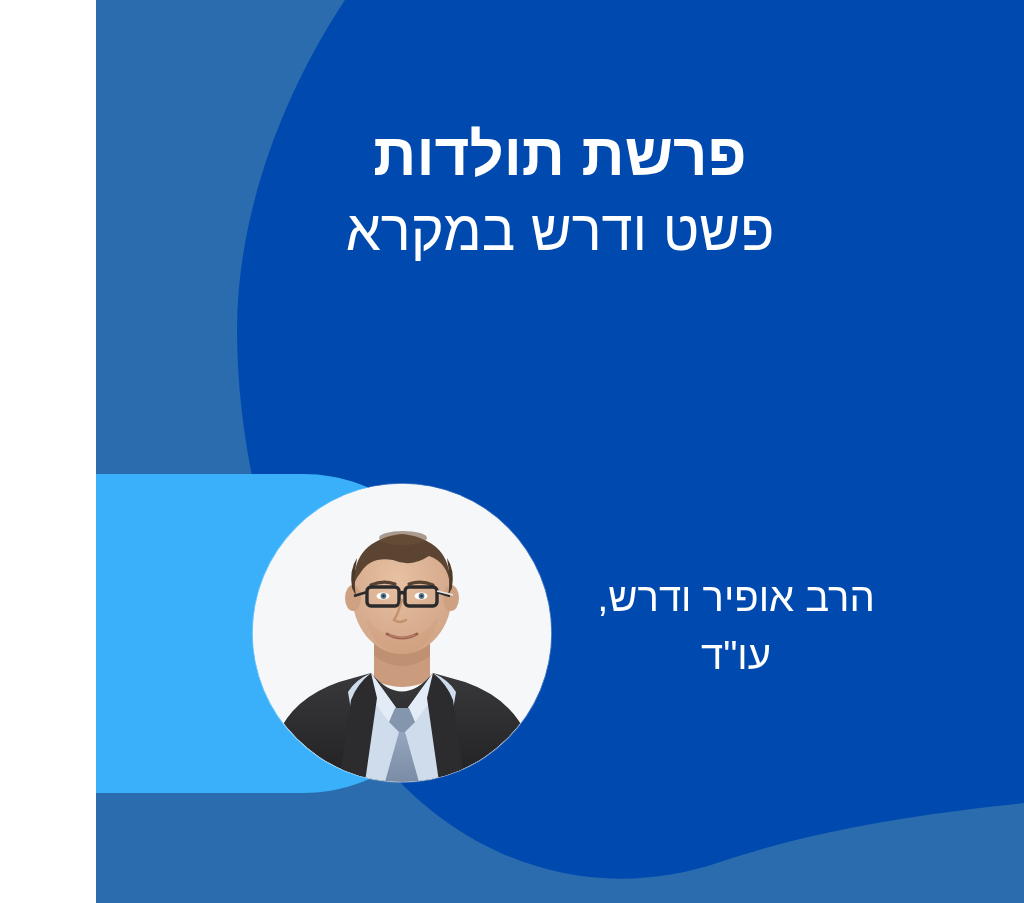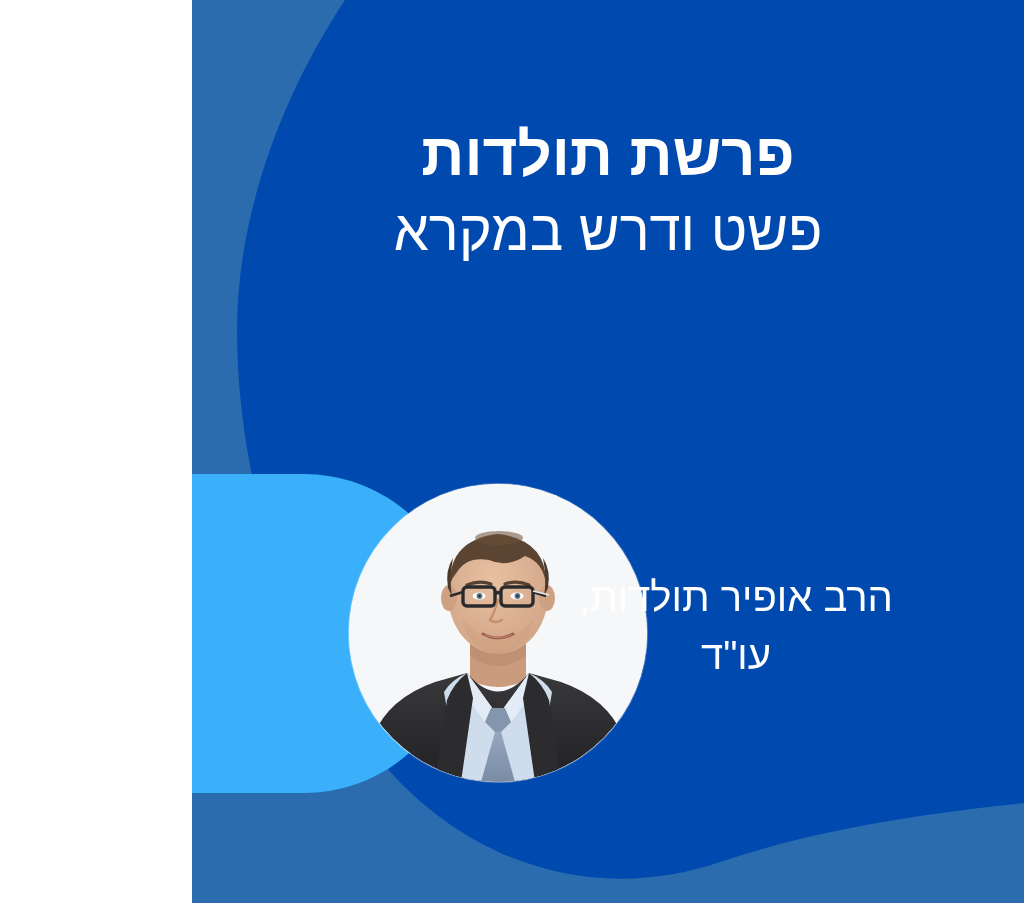--- a/index.html
+++ b/index.html
@@ -1,19 +1,19 @@
 <!DOCTYPE html>
 <html lang="he" dir="rtl"><head>
 <meta charset="utf-8">
 <title>parashat-toldot-slide</title>
 <style>
   html,body{margin:0;padding:0;background:#ffffff;}
   #slide{
     position:relative;
-    width:832px;
+    width:928px;
     height:903px;
     overflow:hidden;
     background:#0f172a;
     font-family:"Liberation Sans","DejaVu Sans",sans-serif;
   }
   #bg-svg{position:absolute;inset:0;width:1024px;height:903px;display:block;}
 
   
   .title-block{
     position:absolute;
@@ -184,17 +184,17 @@
 
         <path d="M 134 150 Q 149 158 164 150" stroke="#9c5f4c" stroke-width="3" fill="none" stroke-linecap="round"></path>
         <path d="M 136 151 Q 149 156 162 151" stroke="#c98e7c" stroke-width="1.3" fill="none" stroke-linecap="round" opacity="0.7"></path>
 
         <path d="M 113 134 Q 149 176 185 134 Q 180 164 149 172 Q 118 164 113 134 Z" fill="#c3926f" opacity="0.22"></path>
       </g>
     </svg>
   </div>
 
   <div class="speaker-block">
-    <div class="speaker-line">הרב אופיר תולדות,</div>
+    <div class="speaker-line">הרב אופיר ודרש,</div>
     <div class="speaker-line">עו"ד</div>
   </div>
 
 </div>
 
 </body></html>

